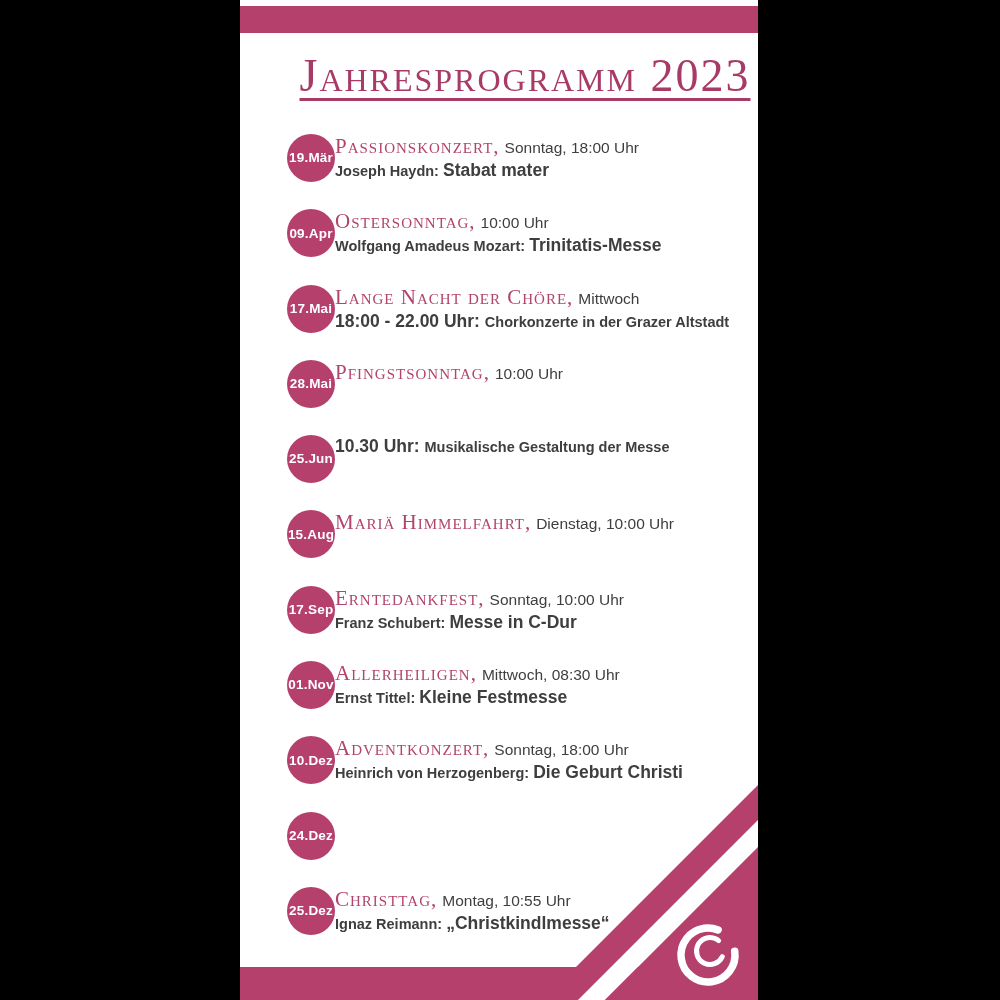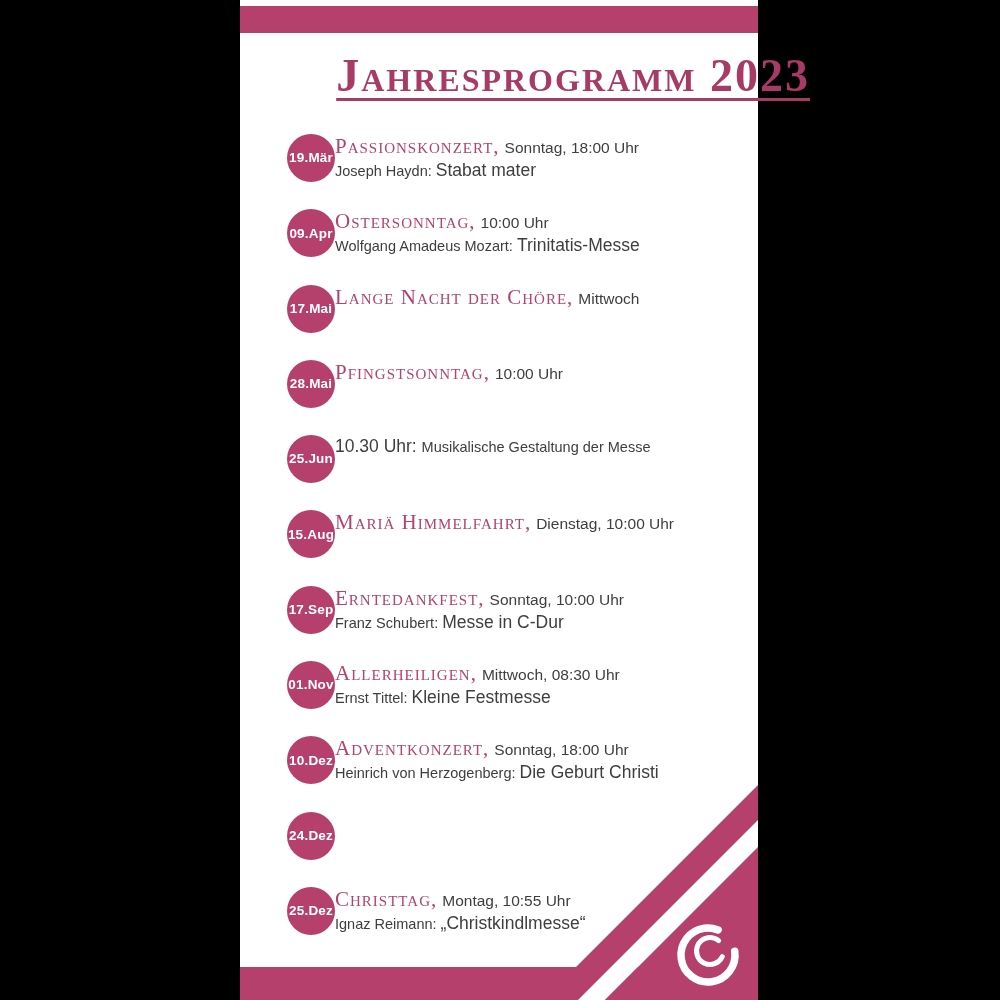--- a/index.html
+++ b/index.html
@@ -8,21 +8,21 @@
     --accent-name:#b2436d;
     --text-dark:#3e3e3e;
     --card:#ffffff;
     --bg:#000000;
   }
   *{margin:0;padding:0;box-sizing:border-box;}
   html,body{width:1000px;height:1000px;overflow:hidden;}
   body{background:var(--bg);font-family:"Liberation Sans",sans-serif;position:relative;}
   .card{position:absolute;left:240px;top:0;width:518px;height:1000px;background:var(--card);}
   .header-bar{position:absolute;left:0;top:6px;width:518px;height:27px;background:var(--accent);}
-  .title-wrap{position:absolute;left:0;top:52px;width:570px;text-align:right;font-weight:bold;}
+  .title-wrap{position:absolute;left:0;top:52px;width:570px;text-align:center;}
   .page-title{
     font-family:"Liberation Serif",serif;
     font-variant:small-caps;
     font-size:46px;
     line-height:1.05;
     letter-spacing:2px;
     color:var(--accent-dark);
     text-decoration:underline;
     text-underline-offset:7px;
     text-decoration-thickness:2.5px;
@@ -39,21 +39,21 @@
   .event-text{white-space:nowrap;}
   .line1{line-height:22px;margin-top:1px;}
   .ename{
     font-family:"Liberation Serif",serif;
     font-variant:small-caps;
     font-size:21px;
     letter-spacing:1px;
     color:var(--accent-name);
   }
   .emeta{font-size:15.5px;color:var(--text-dark);margin-left:5px;}
-  .line2{line-height:22px;color:var(--text-dark);}
+  .line2{line-height:22px;color:var(--text-dark);font-weight:bold;}
   .line2 .sm{font-size:14.5px;}
   .line2 .lg{font-size:17.5px;}
   .bottom-decor{position:absolute;left:0;bottom:0;width:518px;height:240px;}
 </style>
 </head>
 <body>
 
 <div class="card">
   <div class="header-bar"></div>
 
@@ -90,20 +90,21 @@
 
     <div class="event">
       <div class="date-circle">
         <div class="day">17.</div>
         <div class="month">Mai</div>
       </div>
       <div class="event-text">
         <div class="line1">
           <span class="ename">Lange Nacht der Chöre,</span><span class="emeta">Mittwoch</span>
         </div>
+        <div class="line2"><span class="lg">18:00 - 22.00 Uhr: </span><span class="sm">Chorkonzerte in der Grazer Altstadt</span></div>
       </div>
     </div>
 
     <div class="event">
       <div class="date-circle">
         <div class="day">28.</div>
         <div class="month">Mai</div>
       </div>
       <div class="event-text">
         <div class="line1">

